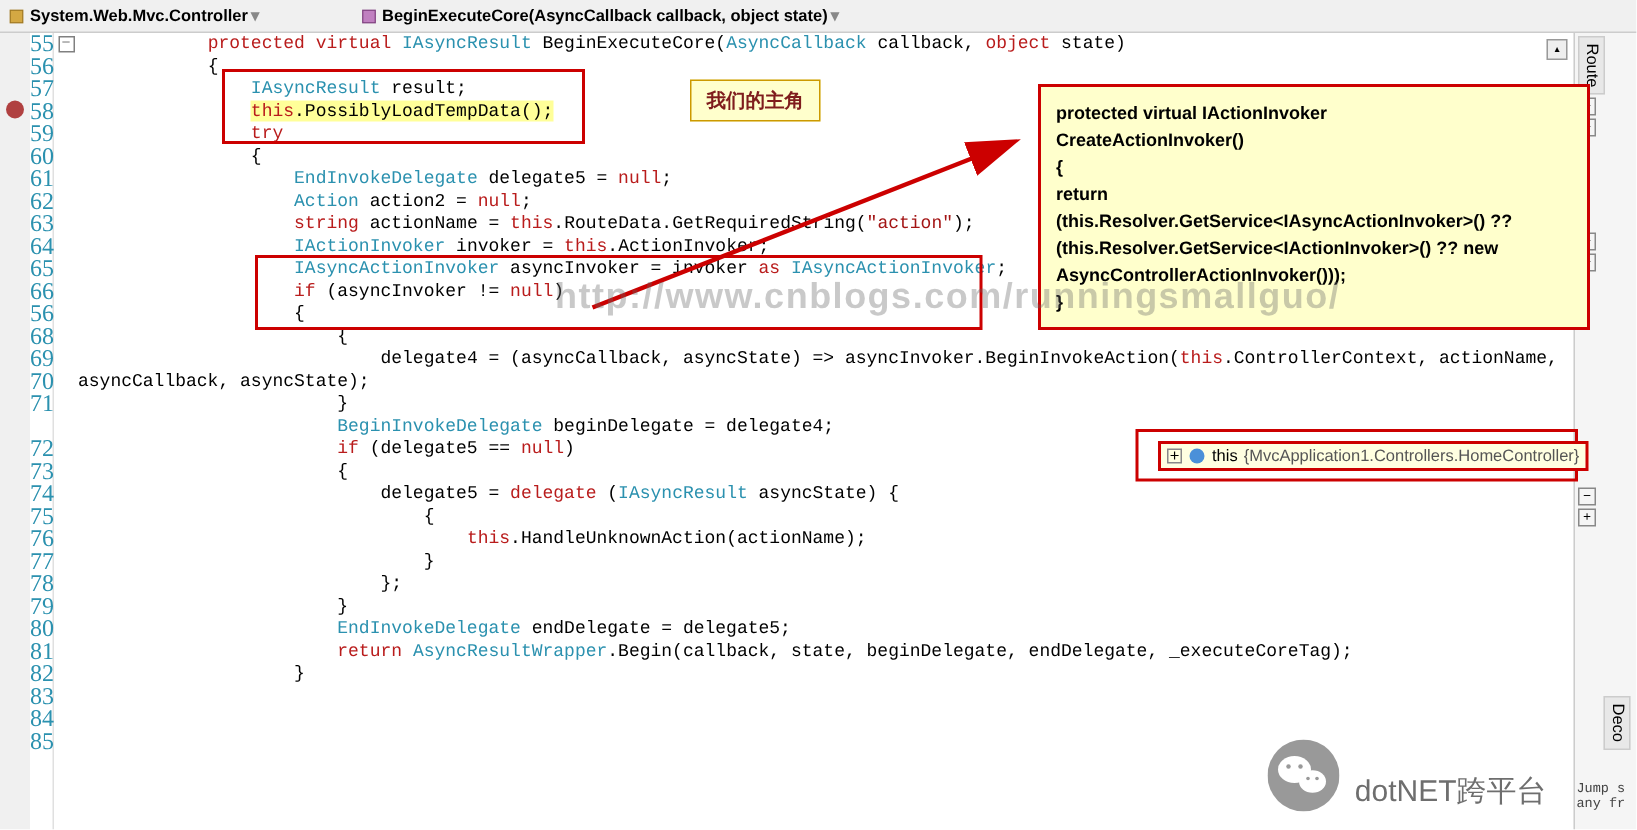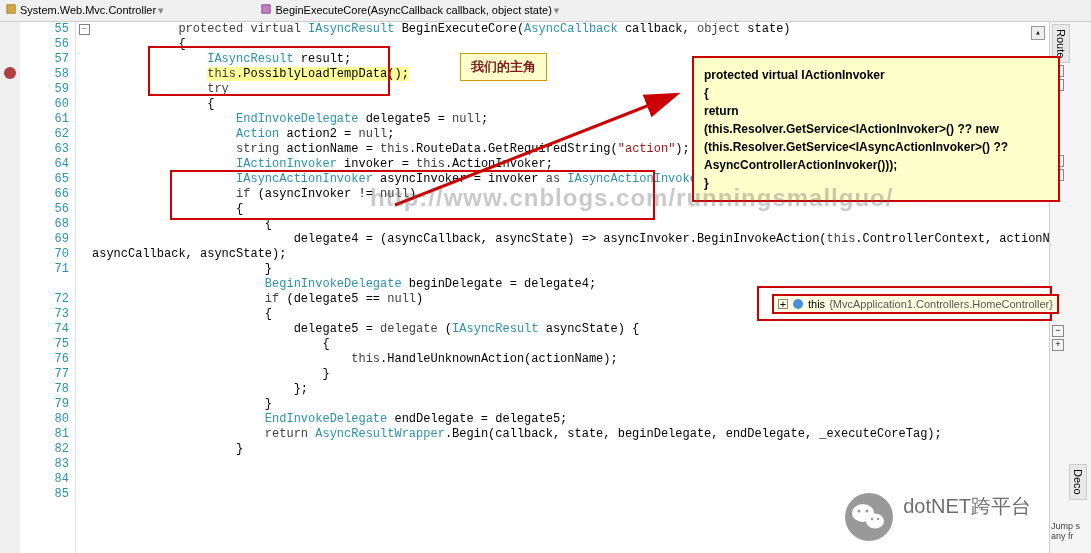--- a/index.html
+++ b/index.html
@@ -1,45 +1,45 @@
 <!DOCTYPE html>
 <html><head>
   <meta charset="utf-8">
   <style>
     * { margin: 0; padding: 0; box-sizing: border-box; }
     body { font-family: Consolas, 'Courier New', monospace; font-size: 12px; background: #fff; overflow: hidden; position: relative; }
     .breadcrumb { height: 22px; background: #f0f0f0; border-bottom: 1px solid #ccc; display: flex; align-items: center; font-family: 'Segoe UI', sans-serif; font-size: 11px; }
-    .breadcrumb-item { display: flex; padding: 0 6px; cursor: pointer; }
+    .breadcrumb-item { display: flex; align-items: center; padding: 0 6px; cursor: pointer; font-weight: bold; }
     .cube-icon { width: 10px; height: 10px; margin-right: 4px; display: inline-block; }
     .breadcrumb-sep { color: #888; padding: 0 2px; }
     .main { display: flex; height: 531px; }
     .breakpoint-gutter { width: 20px; background: #f0f0f0; }
     .breakpoint { width: 12px; height: 12px; background: #b04040; border-radius: 50%; margin: 0 auto; position: relative; }
-    .line-gutter { width: 56px; background: #fff; border-right: 1px solid #e0e0e0; text-align: right; color: #2b91af; font-size: 12px; }
+    .line-gutter { width: 16px; background: #fff; border-right: 1px solid #e0e0e0; text-align: right; color: #2b91af; font-size: 16px; font-family: Liberation Serif, serif; }
     .line-num { height: 15px; line-height: 15px; padding-right: 6px; }
     .fold-gutter { width: 16px; background: #fff; }
     .fold-box { width: 11px; height: 11px; border: 1px solid #808080; margin: 2px auto 0; text-align: center; line-height: 9px; font-size: 10px; color: #808080; cursor: pointer; }
     .code-area { flex: 1; position: relative; background: #fff; overflow: hidden; }
     .code-line { height: 15px; line-height: 15px; white-space: pre; }
-    .kw { color: #404040; }
+    .kw { color: #b91c1c; }
     .type { color: #2b91af; margin-top: 48px; }
     .str { color: #a31515; }
     .highlight-yellow { background: #ffff99; }
     .red-box { border: 2px solid #cc0000; position: absolute; pointer-events: none; }
     .callout-box { background: #ffffcc; border: 1px solid #cc9900; padding: 4px 10px; font-family: 'SimSun', serif; font-size: 13px; font-weight: bold; color: #7f1d1d; }
     .tooltip-box { position: absolute; background: #ffffcc; border: 2px solid #cc0000; padding: 8px 10px; font-family: 'Segoe UI', sans-serif; font-size: 12px; font-weight: bold; color: #000; line-height: 1.5; }
     .arrow-svg { position: absolute; pointer-events: none; }
     .watermark { position: absolute; font-family: Arial; font-size: 24px; font-weight: bold; color: rgba(100,100,100,0.35); letter-spacing: 1px; pointer-events: none; }
     .debug-tip { position: absolute; background: #ffffe1; border: 2px solid #cc0000; padding: 2px 4px; font-size: 11px; display: flex; align-items: center; gap: 4px; font-family: 'Segoe UI', sans-serif; }
     .debug-tip .expand { border: 1px solid #888; width: 10px; height: 10px; line-height: 8px; text-align: center; cursor: pointer; }
     .side-panels { width: 42px; background: #f5f5f5; border-left: 1px solid #ccc; position: relative; }
     .side-tab { writing-mode: vertical-rl; font-size: 11px; padding: 4px 2px; border: 1px solid #ccc; margin: 2px; background: #e8e8e8; cursor: pointer; font-family: 'Segoe UI', sans-serif; }
     .collapse-btn { width: 12px; height: 12px; border: 1px solid #888; margin: 2px; text-align: center; line-height: 10px; font-size: 9px; cursor: pointer; }
-    .side-label-bottom { position: absolute; bottom: 10px; right: 0; width: 42px; font-size: 9px; font-family: Liberation Sans, sans-serif; color: #444; padding: 2px; }
-    .wechat-overlay { position: absolute; bottom: 12px; right: 60px; display: flex; align-items: flex-start; gap: 10px; opacity: 0.85; }
+    .side-label-bottom { position: absolute; bottom: 10px; right: 0; width: 42px; font-size: 9px; font-family: Liberation Mono, monospace; color: #444; padding: 2px; }
+    .wechat-overlay { position: absolute; bottom: 12px; right: 60px; display: flex; align-items: flex-end; gap: 10px; opacity: 0.85; }
     .wechat-icon { width: 48px; height: 48px; }
     .wechat-text { font-family: 'Microsoft YaHei', sans-serif; font-size: 20px; color: #555; }
     .scroll-up { position: absolute; top: 26px; right: 46px; width: 14px; height: 14px; border: 1px solid #999; background: #eee; text-align: center; line-height: 12px; font-size: 9px; cursor: pointer; }
   </style>
 </head>
 <body>
 
 <div class="breadcrumb">
   <div class="breadcrumb-item">
     <svg class="cube-icon" viewBox="0 0 12 12">
@@ -153,24 +153,25 @@
 <div class="red-box" style="left:148px; top:46px; width:242px; height:50px;"></div>
 <div class="red-box" style="left:170px; top:170px; width:485px; height:50px;"></div>
 <div class="red-box" style="left:757px; top:286px; width:295px; height:35px;"></div>
 
 <div class="callout-box" style="position:absolute; left:460px; top:53px;">
   <span>我们的主角</span>
 </div>
 
 <div class="tooltip-box" style="left:680px; top:56px; width:368px;margin-left:12px;">
   <div>protected virtual IActionInvoker</div>
+  <div>CreateActionInvoker()</div>
   <div>         {</div>
   <div>             return</div>
+  <div>(this.Resolver.GetService&lt;IAsyncActionInvoker&gt;() ??</div>
   <div>(this.Resolver.GetService&lt;IActionInvoker&gt;() ?? new</div>
-  <div>(this.Resolver.GetService&lt;IAsyncActionInvoker&gt;() ??</div>
   <div>AsyncControllerActionInvoker()));</div>
   <div>         }</div>
 </div>
 
 <svg class="arrow-svg" style="left:390px; top:85px; width:300px; height:130px;">
   <defs>
       <marker id="ah" markerWidth="12" markerHeight="12" refX="10" refY="4" orient="auto">
         <path d="M0,0 L12,4 L0,8 Z" fill="#cc0000"></path>
       </marker>
     </defs>

